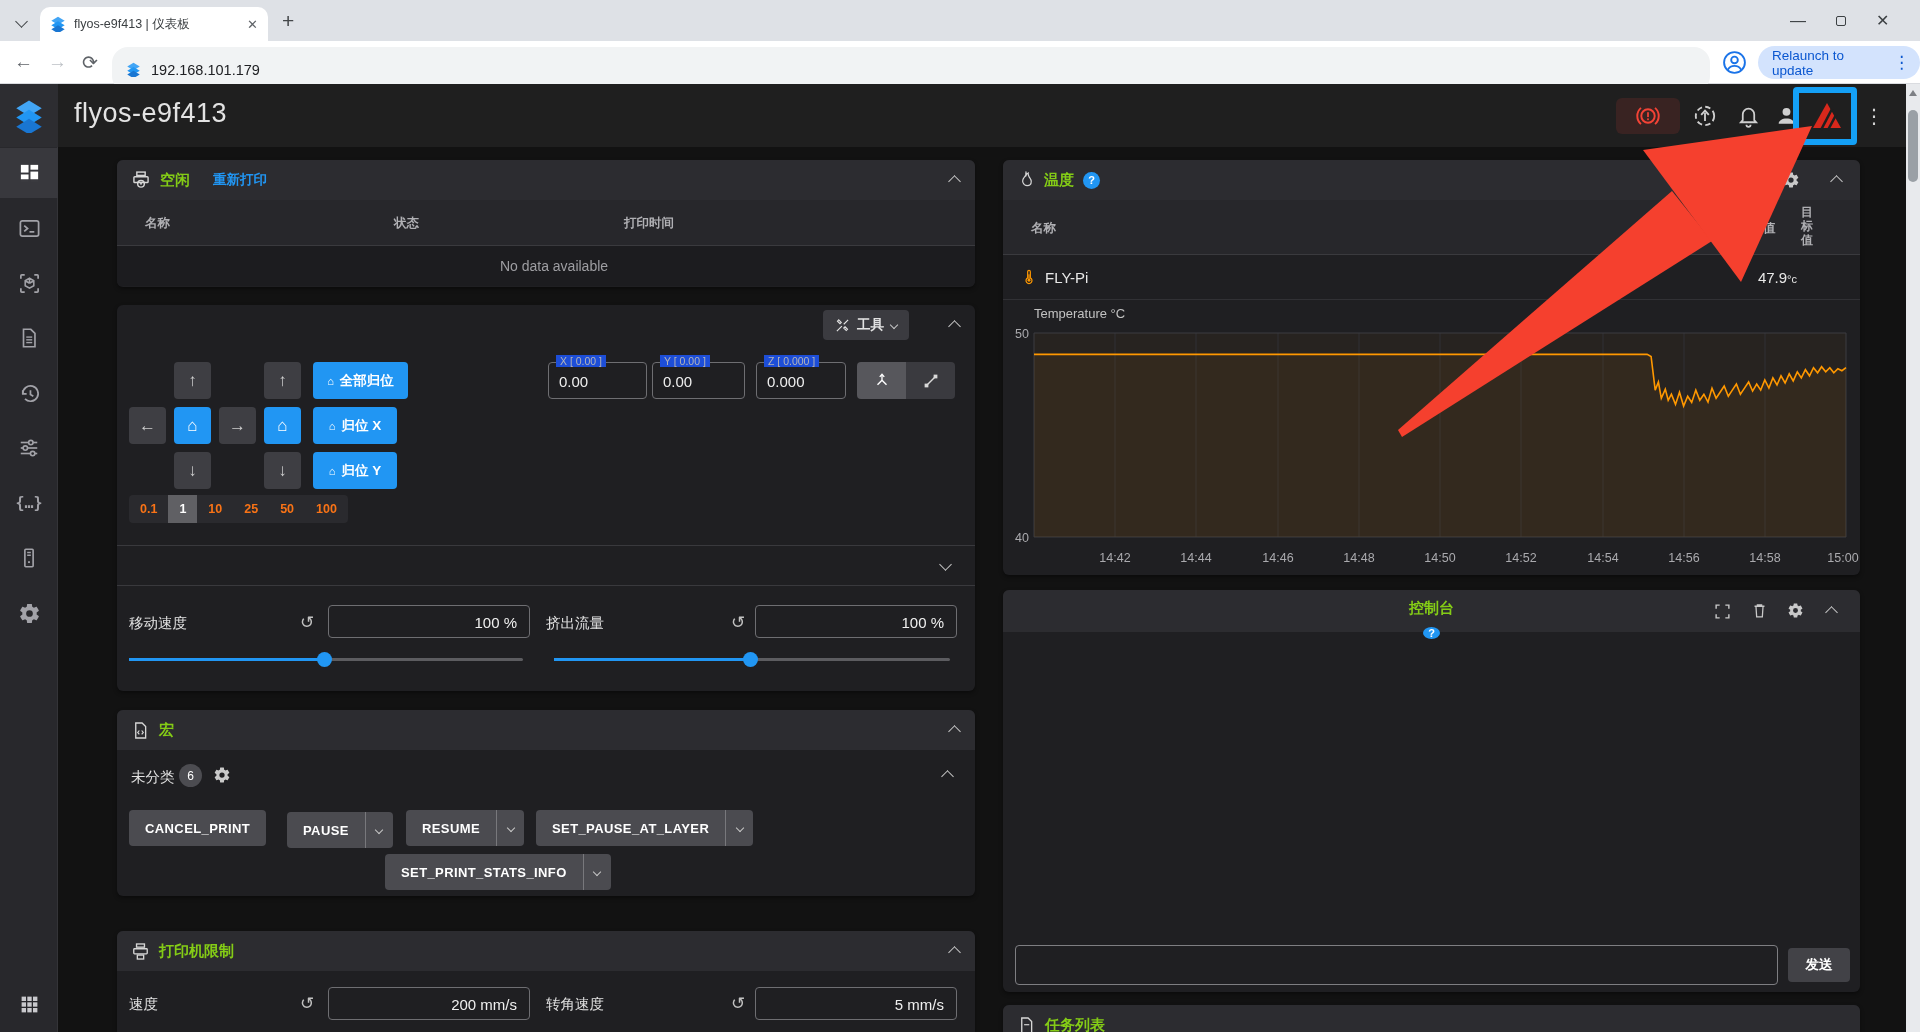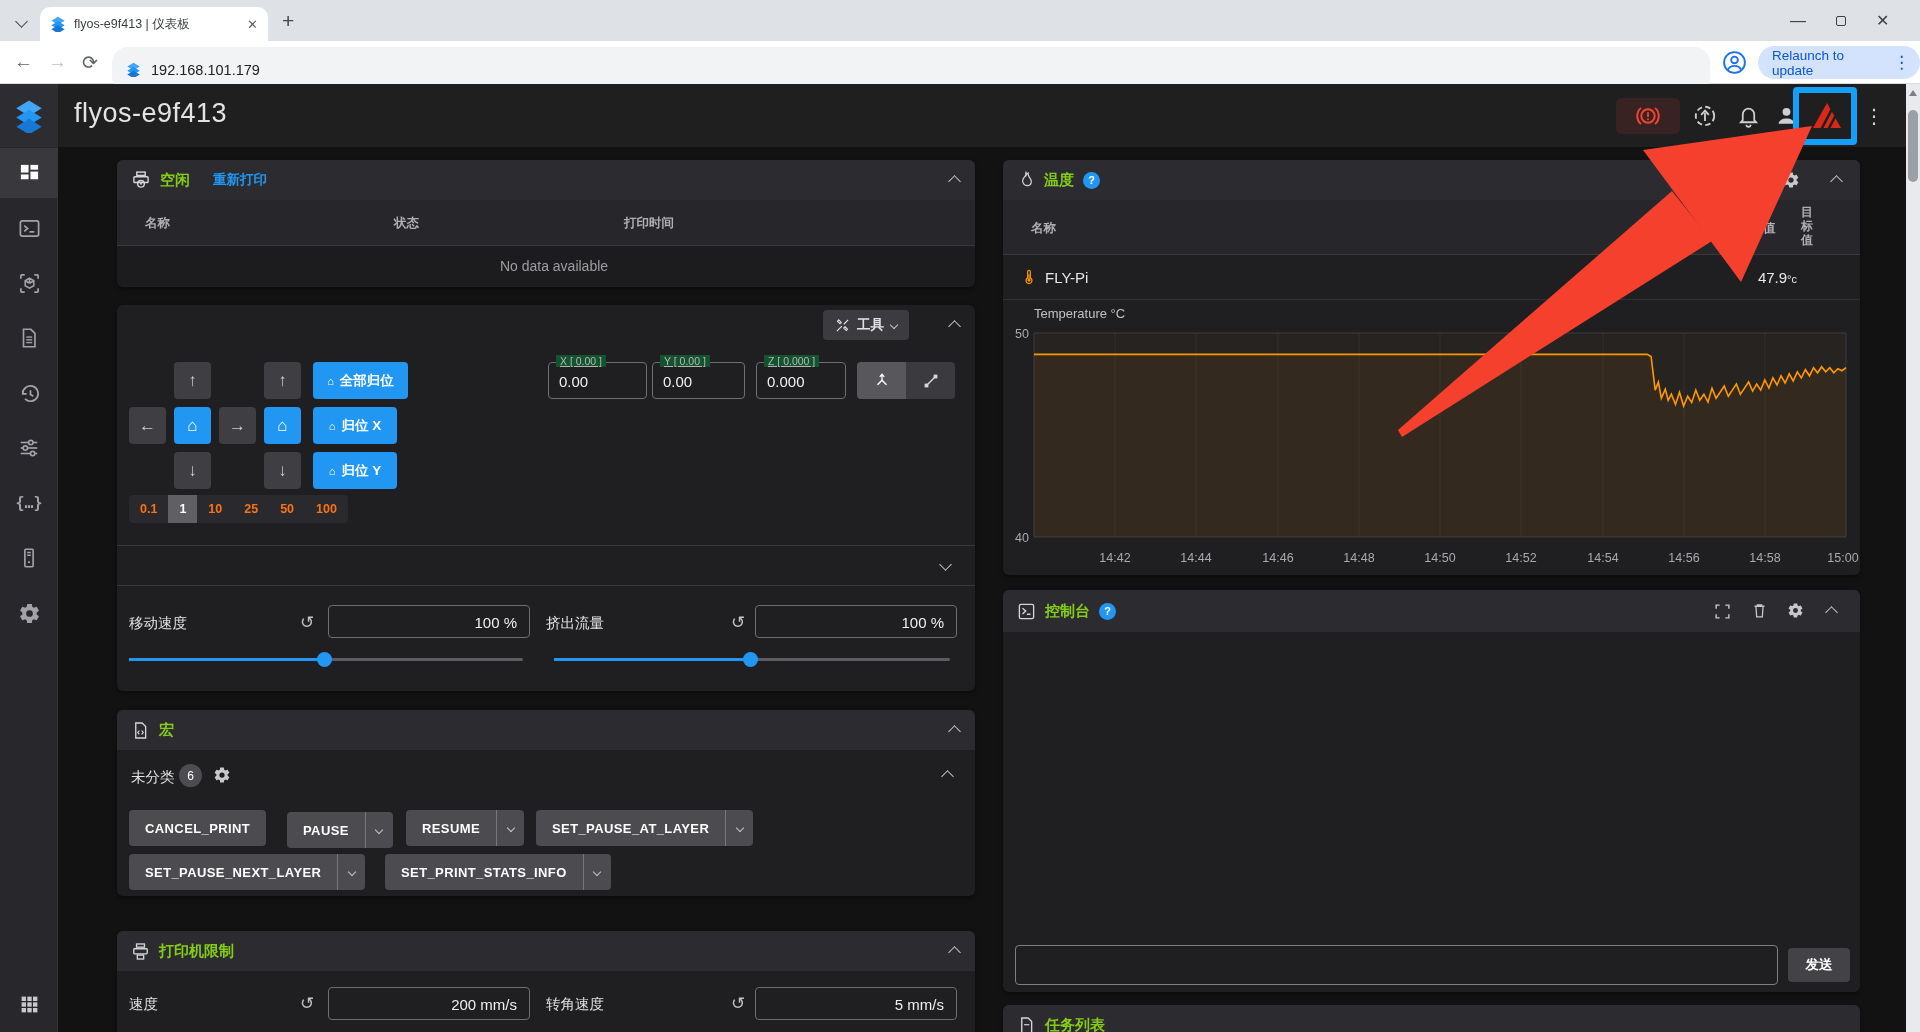--- a/index.html
+++ b/index.html
@@ -46,21 +46,21 @@
   .chv.up{transform:rotate(-135deg);}
   .chv.down{transform:rotate(45deg);}
   .chv.sm{width:6px;height:6px;}
   .h-chv{position:absolute;right:16px;top:17px;}
   .helpdot{width:17px;height:17px;border-radius:50%;background:#2196f3;color:#fff;font-size:11px;font-weight:bold;display:flex;align-items:center;justify-content:center;}
   .thead{font-size:12.5px;color:#b0b0b4;font-weight:700;}
   .gearbtn{color:#c9c9c9;}
 
   
   .fld{position:absolute;border:1px solid #6e6e72;border-radius:4px;background:transparent;}
-  .fld .flbl{position:absolute;top:-8px;left:7px;background:#14532d;padding:0 4px;font-size:10.5px;color:#b4b4b8;white-space:nowrap;text-decoration:underline;}
+  .fld .flbl{position:absolute;top:-8px;left:7px;background:#1d4ed8;padding:0 4px;font-size:10.5px;color:#b4b4b8;white-space:nowrap;}
   .fld .fval{position:absolute;left:10px;top:50%;transform:translateY(-50%);font-size:15px;color:#efefef;}
   .fld .fval.right{left:auto;right:12px;}
   .padbtn{position:absolute;width:37px;height:37px;border-radius:4px;background:#3e3e43;display:flex;align-items:center;justify-content:center;color:#cfcfcf;font-size:17px;}
   .padbtn.blue{background:#2196f3;color:#fff;}
   .bigbtn{position:absolute;height:37px;border-radius:4px;background:#2196f3;color:#fff;font-size:13.5px;font-weight:700;display:flex;align-items:center;justify-content:center;gap:6px;}
   .stepgrp{position:absolute;display:flex;background:#2a2a2e;border-radius:4px;overflow:hidden;}
   .step{height:28px;padding:0 11px;display:flex;align-items:center;font-size:12.5px;color:#f97316;font-weight:700;}
   .step.sel{background:#606064;color:#fff;}
   .togglegrp{position:absolute;display:flex;border-radius:4px;overflow:hidden;}
   .tgl{width:49px;height:37px;display:flex;align-items:center;justify-content:center;background:#3a3a3f;color:#d9d9d9;}
@@ -410,26 +410,20 @@
         </span>
     </div>
     <div class="macbtn" style="left:289px;top:100px;">
       <span class="lab">RESUME</span>
         <span class="dd">
           <span class="chv down sm"></span>
         </span>
     </div>
     <div class="macbtn" style="left:419px;top:100px;">
       <span class="lab">SET_PAUSE_AT_LAYER</span>
-        <span class="dd">
-          <span class="chv down sm"></span>
-        </span>
-    </div>
-    <div class="macbtn" style="left:12px;top:144px;">
-      <span class="lab">SET_PAUSE_NEXT_LAYER</span>
         <span class="dd">
           <span class="chv down sm"></span>
         </span>
     </div>
     <div class="macbtn" style="left:268px;top:144px;">
       <span class="lab">SET_PRINT_STATS_INFO</span>
         <span class="dd">
           <span class="chv down sm"></span>
         </span>
     </div>
@@ -525,21 +519,21 @@
         <text x="518" y="262">14:52</text>
         <text x="600" y="262">14:54</text>
         <text x="681" y="262">14:56</text>
         <text x="762" y="262">14:58</text>
         <text x="840" y="262">15:00</text>
       </g>
     </svg>
   </div>
 
   <div class="card" style="left:1003px;top:590px;width:857px;height:402px;">
-    <div class="card-h" style="height:42px;">
+    <div class="card-h" style="height:42px;flex-direction:column;">
       <svg class="ic" width="19" height="19" viewBox="0 0 24 24">
         <rect x="3" y="3" width="18" height="18" rx="2" fill="none" stroke="#d6d6d6" stroke-width="1.7"></rect>
         <polyline points="7,8 11,11.5 7,15" fill="none" stroke="#d6d6d6" stroke-width="1.7"></polyline>
         <line x1="12.5" y1="15.5" x2="17" y2="15.5" stroke="#d6d6d6" stroke-width="1.7"></line>
       </svg>
       <span class="card-title">控制台</span>
       <span class="helpdot">?</span>
     </div>
     <svg class="ic abs" style="left:711px;top:13px;" width="17" height="17" viewBox="0 0 24 24">
       <path d="M3 8V3h5M16 3h5v5M21 16v5h-5M8 21H3v-5" fill="none" stroke="#c9c9c9" stroke-width="2"></path>

